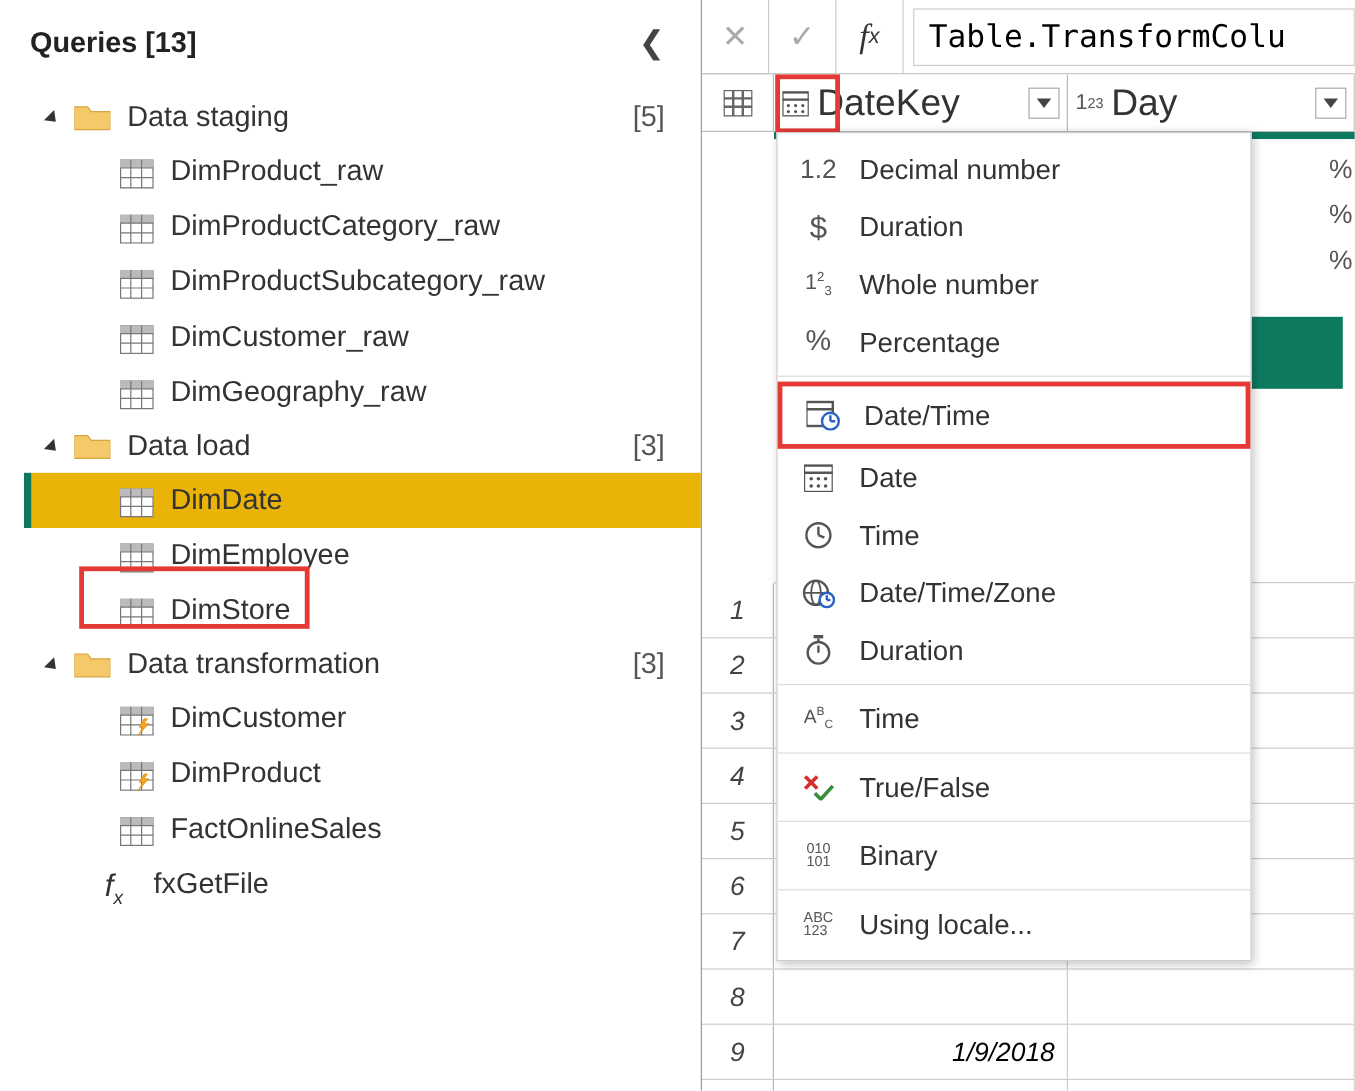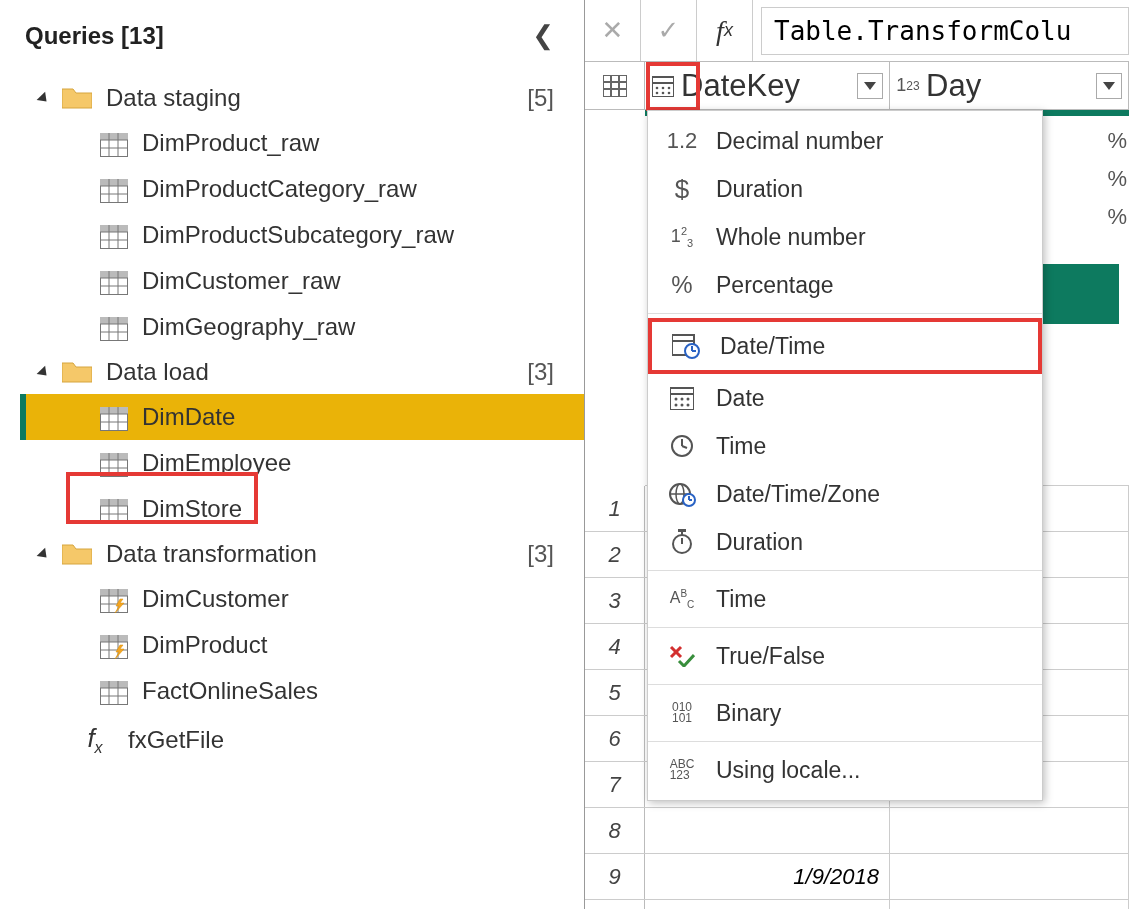--- a/index.html
+++ b/index.html
@@ -11,21 +11,21 @@
   .collapse-btn { font-size: 26px; color: #444; cursor: pointer; font-weight: 300; }
   .tree { font-size: 24px; color: #333; }
   .folder-row { display: flex; align-items: center; padding: 8px 30px 8px 15px; cursor: pointer; }
   .folder-row .count { margin-left: auto; color: #555; }
   .caret { width: 0; height: 0; border-left: 8px solid #333; border-top: 6px solid transparent; border-bottom: 6px solid transparent; margin-right: 14px; transform: rotate(45deg); transform-origin: 3px 50%; }
   .folder-icon { width: 30px; height: 24px; margin-right: 14px; display: inline-block; }
   .query-row { display: flex; align-items: flex-end; padding: 9px 0 9px 75px; cursor: pointer; }
   .query-row.selected { background: #eab308; position: relative; }
   .query-row.selected::before { content: ""; position: absolute; left: -5px; top: 0; bottom: 0; width: 6px; background: #0d7a5f; }
   .table-icon { width: 28px; height: 24px; margin-right: 14px; display: inline-block; flex-shrink: 0; }
-  .fx-row { display: flex; align-items: center; padding: 9px 0 9px 55px; }
+  .fx-row { display: flex; padding: 9px 0 9px 55px; }
   .fx-icon { font-style: italic; font-size: 26px; margin-right: 18px; color: #333; width: 30px; text-align: center; }
   .query-redbox { position: absolute; left: 66px; top: 472px; width: 192px; height: 52px; border: 4px solid #e53935; pointer-events: none; }
 
   .right-panel { flex: 1; position: relative; }
   .formula-bar { display: flex; align-items: center; border-bottom: 1px solid #bbb; height: 62px; }
   .fb-btn { width: 56px; height: 100%; display: flex; align-items: center; justify-content: center; border-right: 1px solid #ccc; color: #aaa; font-size: 26px; }
   .fb-btn.fx { font-style: italic; color: #333; font-size: 28px; font-family: "Times New Roman", serif; }
   .fb-input { flex: 1; height: 48px; margin: 0 0 0 8px; border: 1px solid #ccc; padding: 4px 12px; font-family: Consolas, monospace; font-size: 26px; background: #fff; }
 
   .grid { position: relative; }

